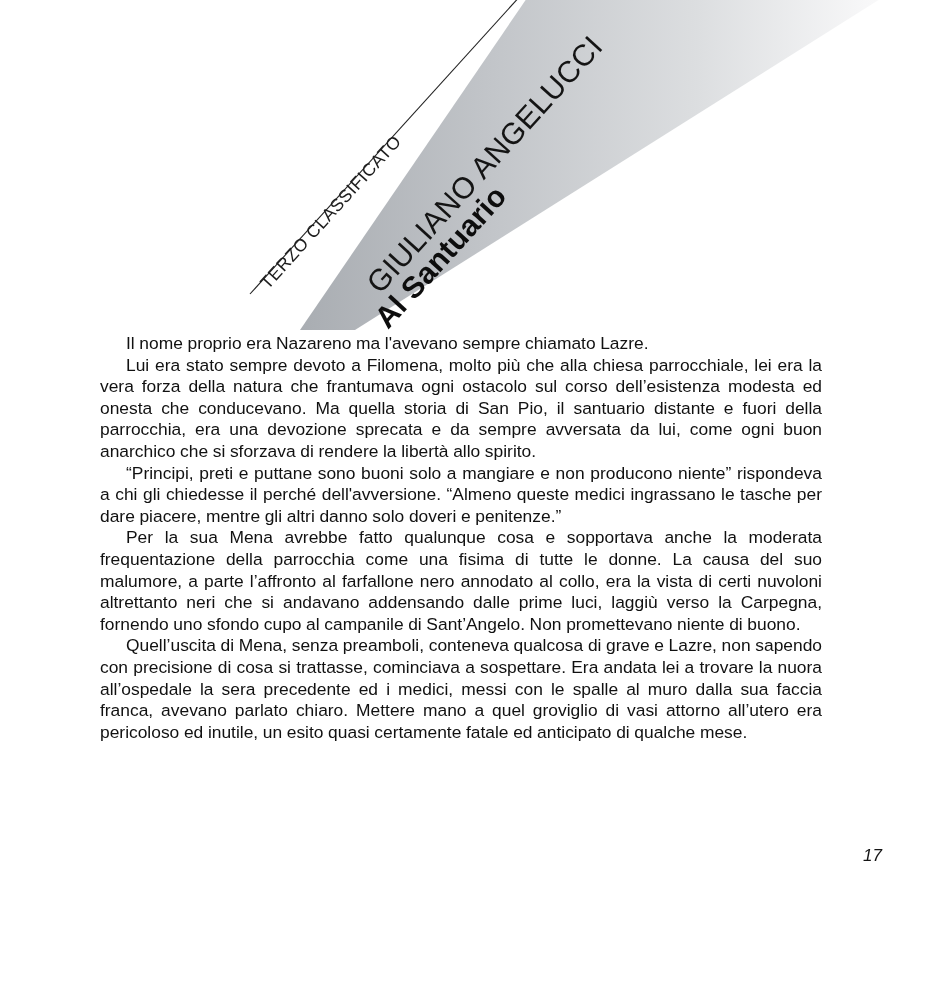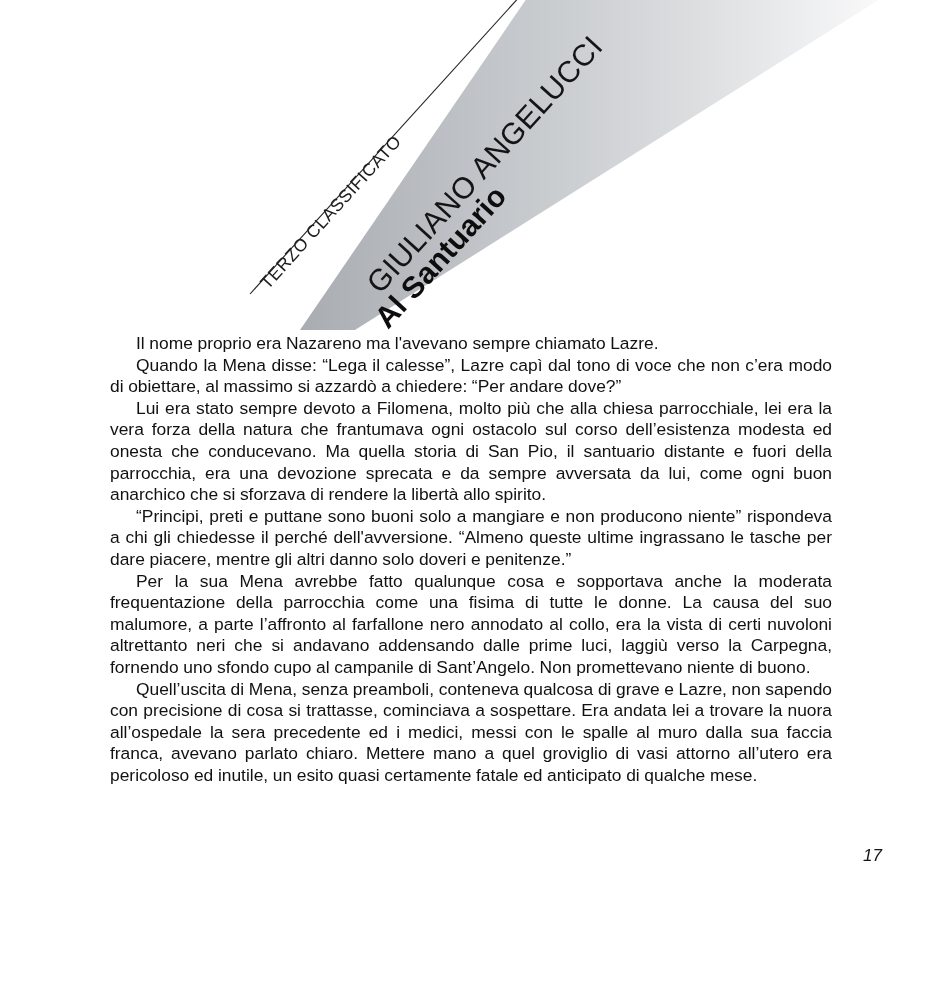--- a/index.html
+++ b/index.html
@@ -52,21 +52,21 @@
     font-family: "Liberation Sans", sans-serif;
     font-size: 30px;
     font-weight: bold;
     letter-spacing: 0.2px;
     fill: #0d0d0d;
   }
 
   
   .body-copy {
     position: absolute;
-    left: 110px;
+    left: 100px;
     top: 333px;
     width: 722px;
   }
   .body-copy p {
     margin: 0;
     text-indent: 26px;
     text-align: justify;
     font-size: 17.4px;
     line-height: 21.6px;
     color: #111111;
@@ -123,22 +123,21 @@
       <text class="ribbon-label-rule" x="268" y="290" transform="rotate(-47.8 268 290)">TERZO CLASSIFICATO</text>
 
       <text class="author-text" x="380" y="295" transform="rotate(-47.8 380 295)">GIULIANO ANGELUCCI</text>
 
       <text class="title-text" x="388" y="330" transform="rotate(-47.8 388 330)">Al Santuario</text>
     </svg>
   </div>
 
   <div class="body-copy">
     <p>Il nome proprio era Nazareno ma l'avevano sempre chiamato Lazre.</p>
-    <p>Quando la Mena disse: “Lega il calesse”, Lazre capì dal tono di voce che non c’era modo di obiettare, al massimo si azzardò a chiedere: “Per andare dove?”</p>
     <p>Lui era stato sempre devoto a Filomena, molto più che alla chiesa parrocchiale, lei era la vera forza della natura che frantumava ogni ostacolo sul corso dell’esistenza modesta ed onesta che conducevano. Ma quella storia di San Pio, il santuario distante e fuori della parrocchia, era una devozione sprecata e da sempre avversata da lui, come ogni buon anarchico che si sforzava di rendere la libertà allo spirito.</p>
-    <p>“Principi, preti e puttane sono buoni solo a mangiare e non producono niente” rispondeva a chi gli chiedesse il perché dell'avversione. “Almeno queste ultime ingrassano le tasche per dare piacere, mentre gli altri danno solo doveri e penitenze.”</p>
+    <p>“Principi, preti e puttane sono buoni solo a mangiare e non producono niente” rispondeva a chi gli chiedesse il perché dell'avversione. “Almeno queste medici ingrassano le tasche per dare piacere, mentre gli altri danno solo doveri e penitenze.”</p>
     <p>Per la sua Mena avrebbe fatto qualunque cosa e sopportava anche la moderata frequentazione della parrocchia come una fisima di tutte le donne. La causa del suo malumore, a parte l’affronto al farfallone nero annodato al collo, era la vista di certi nuvoloni altrettanto neri che si andavano addensando dalle prime luci, laggiù verso la Carpegna, fornendo uno sfondo cupo al campanile di Sant’Angelo. Non promettevano niente di buono.</p>
     <p>Quell’uscita di Mena, senza preamboli, conteneva qualcosa di grave e Lazre, non sapendo con precisione di cosa si trattasse, cominciava a sospettare. Era andata lei a trovare la nuora all’ospedale la sera precedente ed i medici, messi con le spalle al muro dalla sua faccia franca, avevano parlato chiaro. Mettere mano a quel groviglio di vasi attorno all’utero era pericoloso ed inutile, un esito quasi certamente fatale ed anticipato di qualche mese.</p>
   </div>
 
   <div class="folio">17</div>
 
 </div>
 
 </body></html>

